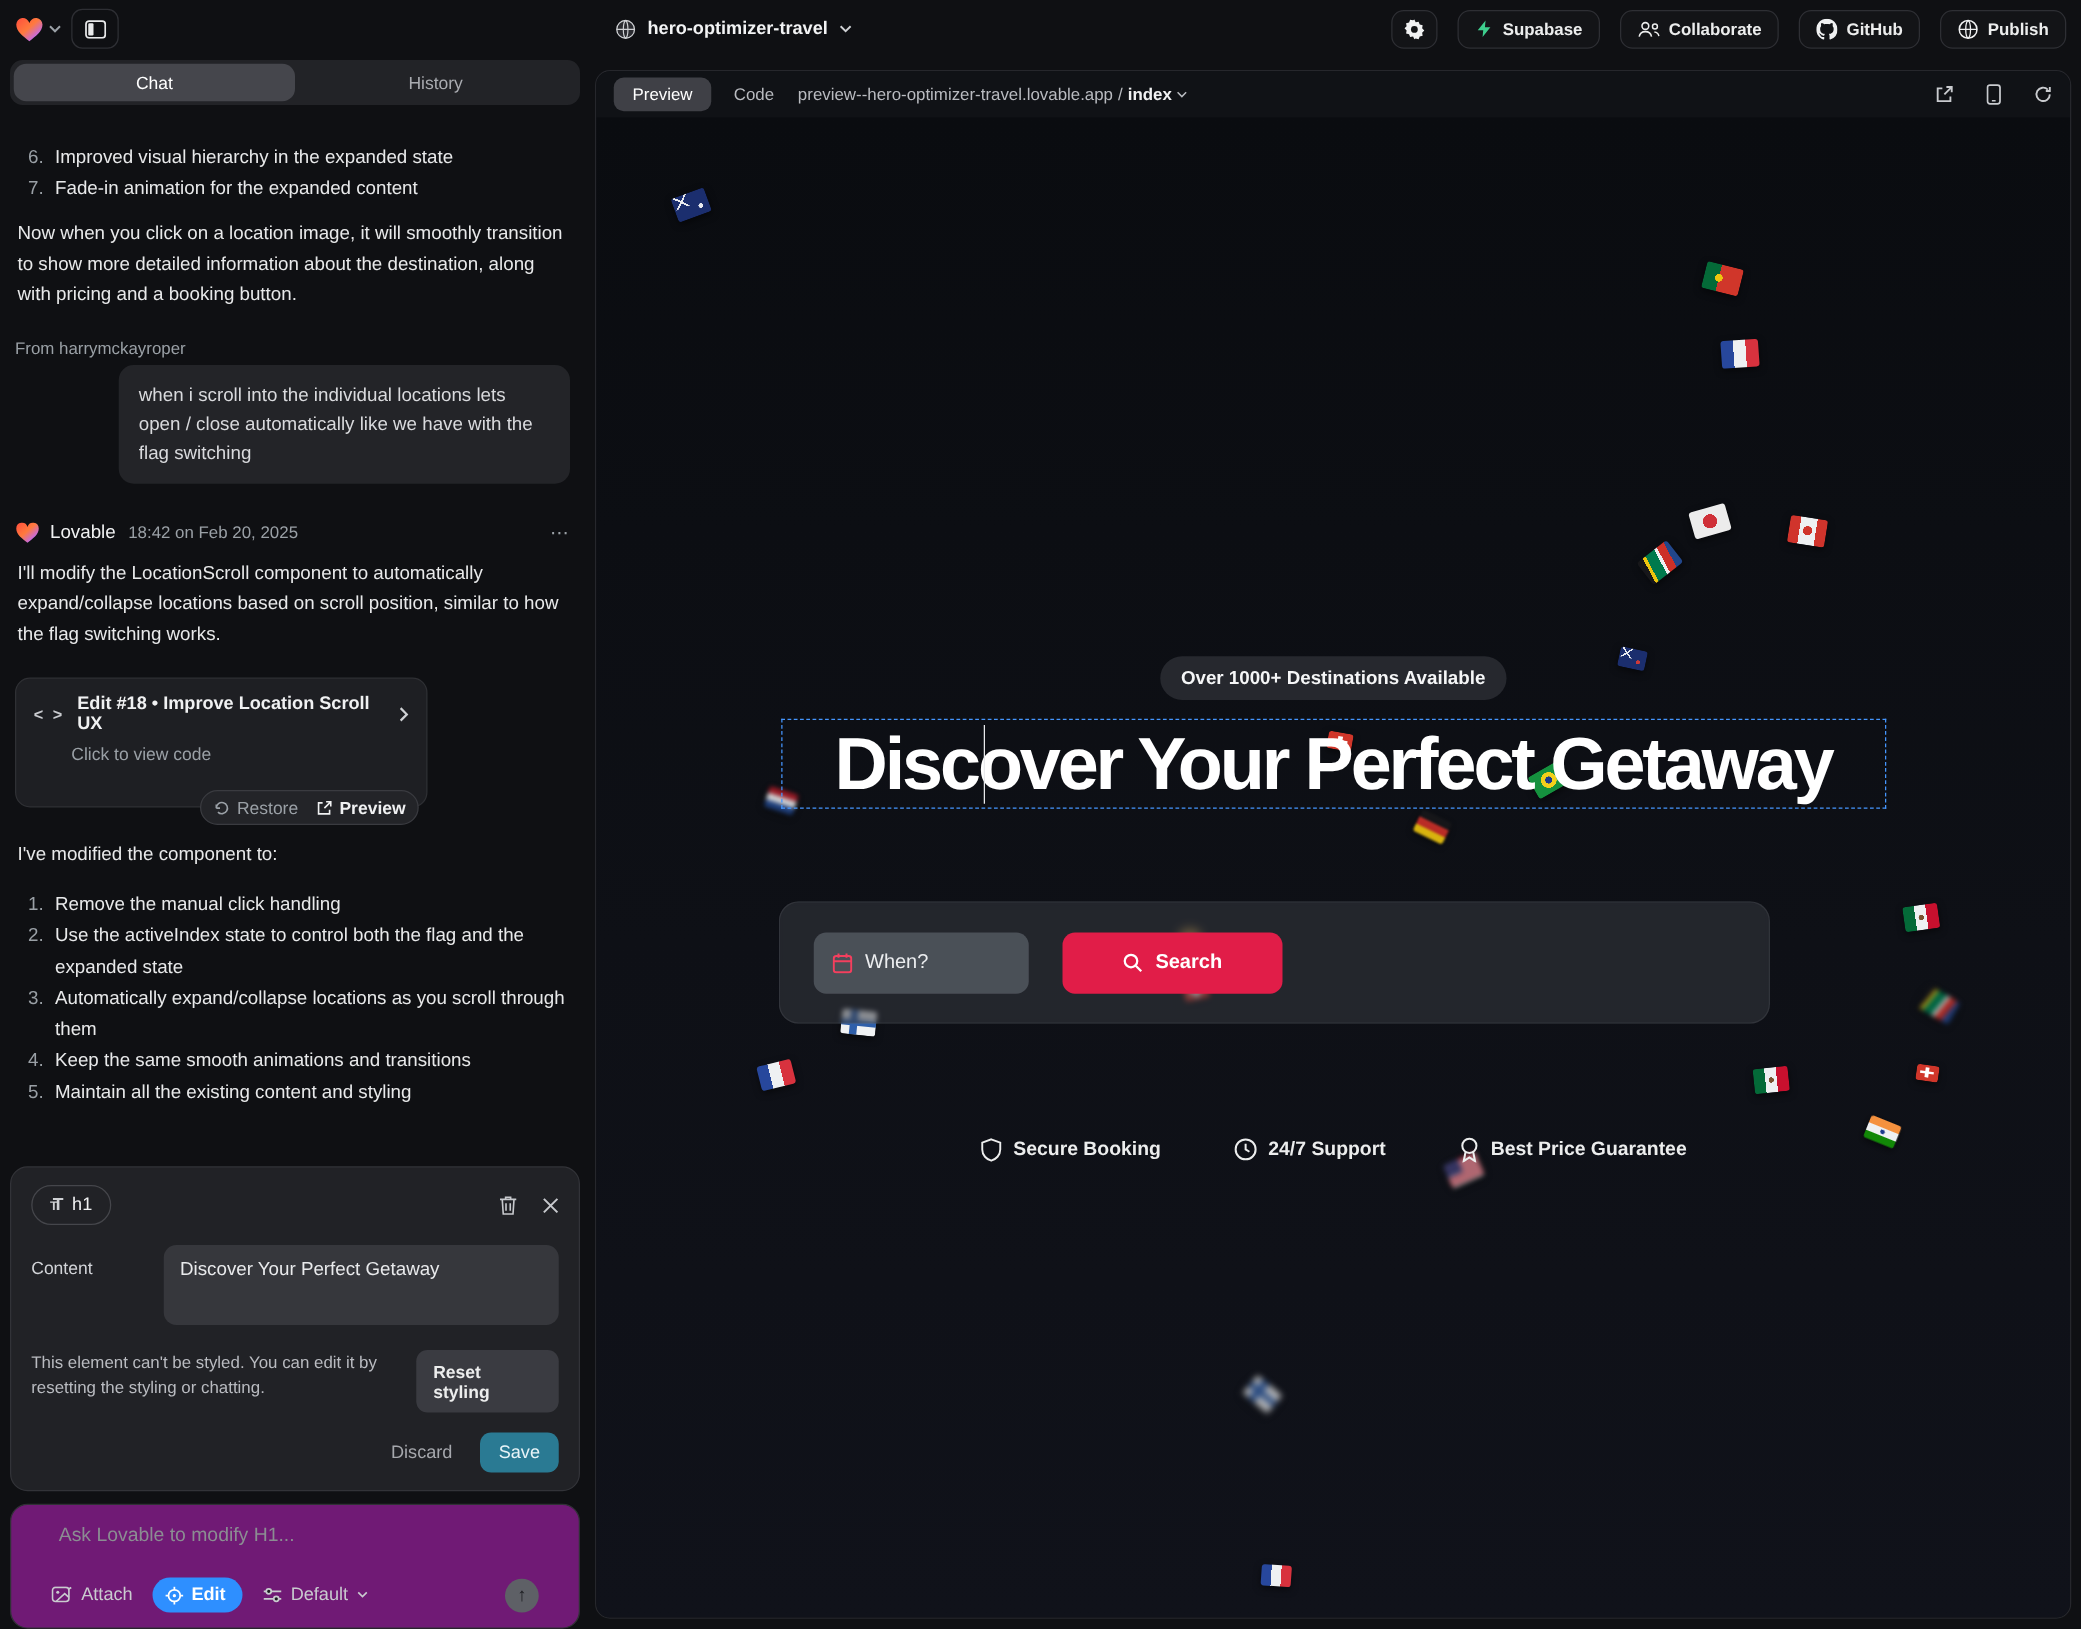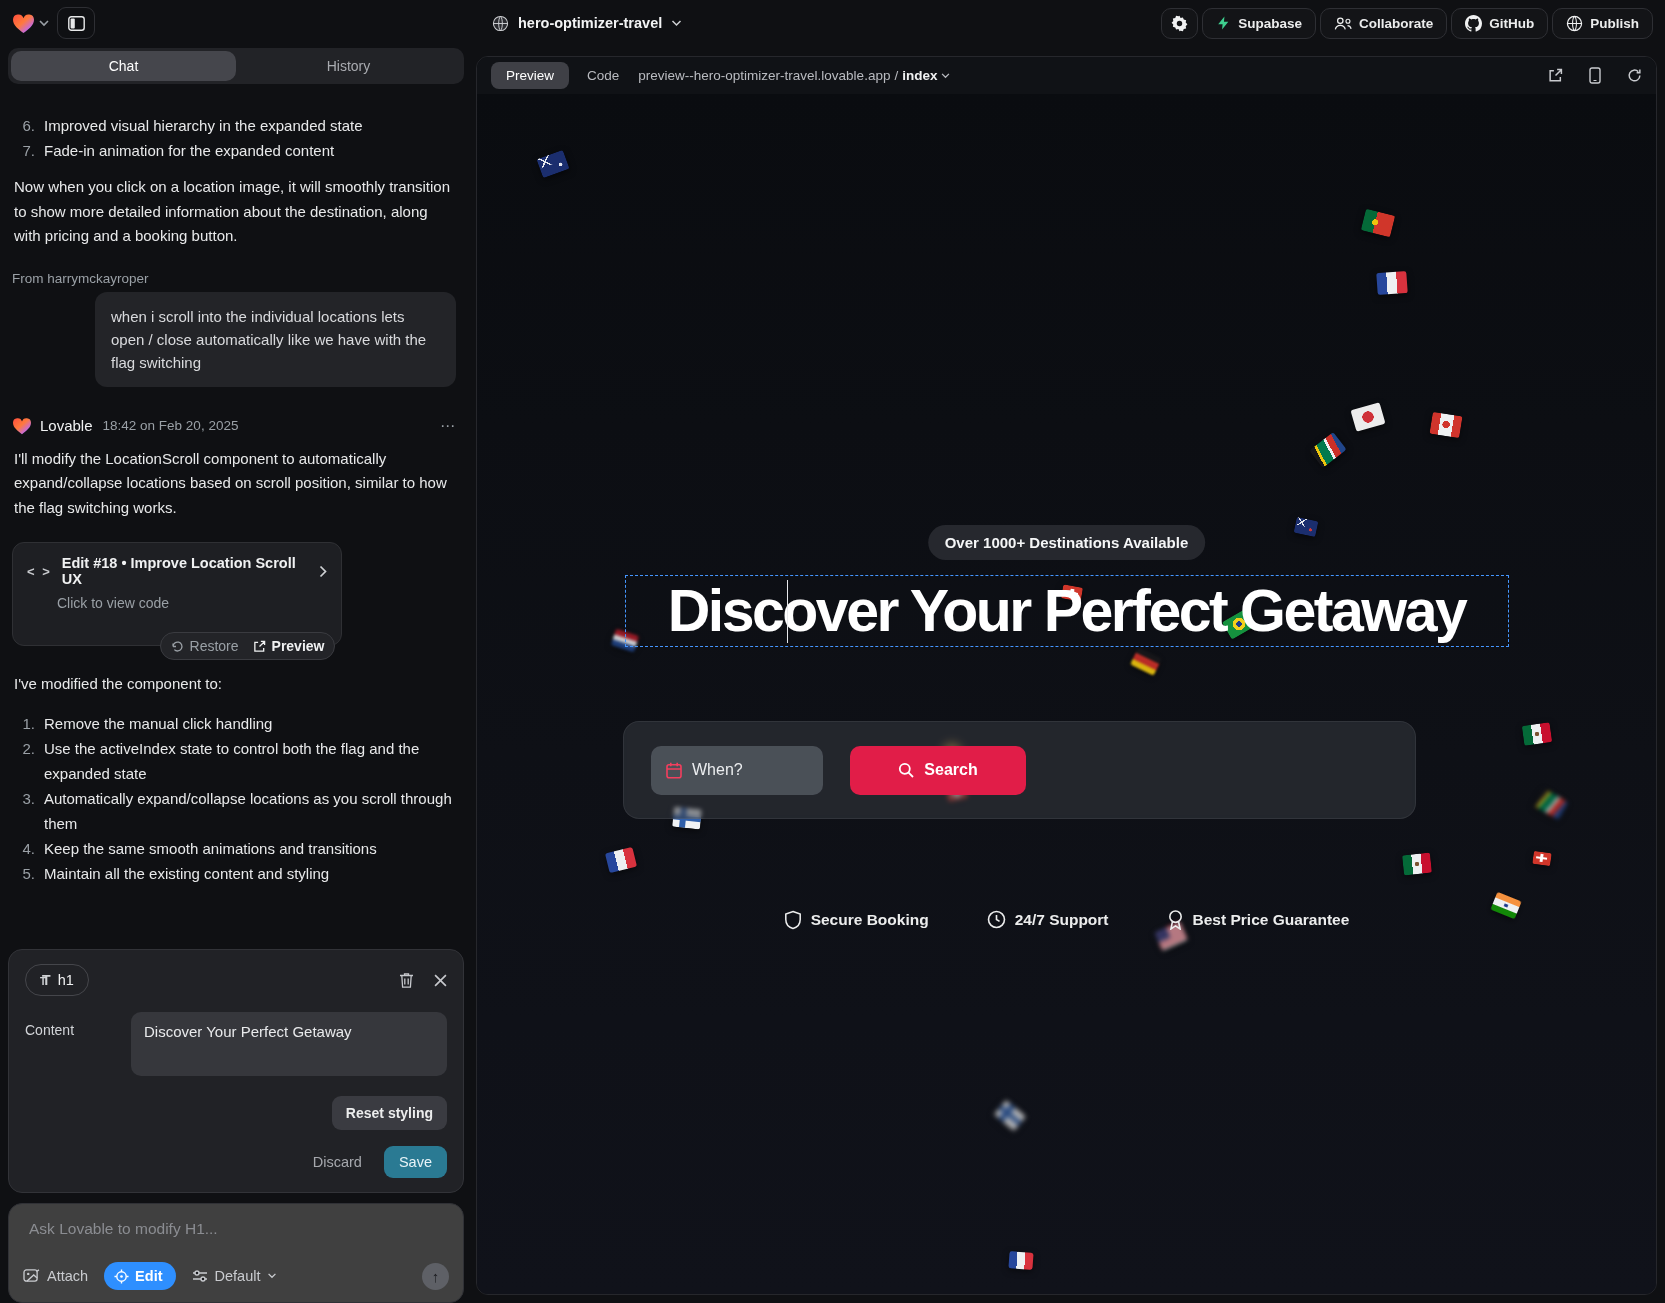--- a/index.html
+++ b/index.html
@@ -12,21 +12,21 @@
   }
   svg { display:block; }
 
   
   .topbar { position:absolute; top:0; left:0; right:0; height:46px; }
   .topbar-left { position:absolute; left:12px; top:0; height:46px; display:flex; align-items:center; gap:8px; }
   .logo-btn { display:flex; align-items:center; gap:4px; cursor:pointer; }
   .panel-toggle { width:38px; height:32px; border:1px solid #2e2f34; border-radius:9px; display:flex; align-items:center; justify-content:center; background:transparent; }
   .topbar-center { position:absolute; left:492px; top:0; height:46px; display:flex; align-items:center; gap:9px; }
   .proj-name { font-size:14.5px; font-weight:700; color:#f2f3f4; }
-  .topbar-right { position:absolute; right:12px; top:0; height:46px; display:flex; align-items:center; gap:4px; }
+  .topbar-right { position:absolute; right:12px; top:0; height:46px; display:flex; align-items:center; gap:16px; }
   .tb-btn { height:31px; display:flex; align-items:center; gap:7px; padding:0 13px; border:1px solid #2e2f34; border-radius:10px; background:#131417; font-size:13.5px; font-weight:700; color:#eceded; cursor:pointer; }
   .tb-btn.icon-only { padding:0 9px; }
 
   
   .sidebar { position:absolute; left:0; top:46px; width:472px; bottom:0; display:flex; flex-direction:column; }
   .tabbar { margin:2px 8px 0; height:36px; background:#222327; border-radius:10px; display:flex; padding:3px; }
   .tab { flex:1; display:flex; align-items:center; justify-content:center; font-size:14px; color:#a9abb0; border-radius:8px; cursor:pointer; }
   .tab.active { background:#45464c; color:#ffffff; font-weight:400;border-radius:10px; }
 
   .chat { flex:1; overflow:hidden; padding:14px 16px 0 12px; position:relative; }
@@ -65,21 +65,21 @@
   .ep-label { width:92px; font-size:14px; color:#d2d4d8; padding-top:10px; }
   .ep-textarea { flex:1; background:#36373c; border-radius:10px; padding:11px 13px; font-size:15px; color:#e9eaec; height:64px; cursor:text; }
   .ep-note-row { display:flex; margin-top:20px; align-items:flex-start; }
   .ep-note { width:310px; font-size:13.5px; line-height:20px; color:#b9bbc0; }
   .reset-btn { margin-left:auto; background:#3a3b41; border-radius:9px; padding:9px 14px; font-size:14px; font-weight:700; color:#eceded; cursor:pointer; }
   .ep-actions { display:flex; justify-content:flex-end; align-items:center; gap:22px; margin-top:16px; }
   .discard-btn { font-size:14.5px; color:#a6a8ad; cursor:pointer; }
   .save-btn { background:#2a7a93; color:#e8f4f8; border-radius:9px; padding:8px 15px; font-size:14.5px; font-weight:400; cursor:pointer; }
 
   
-  .composer { margin:10px 8px 0; background:#404040; border:1px solid #303136; border-radius:14px; padding:16px 14px 12px; }
+  .composer { margin:10px 8px 0; background:#701a75; border:1px solid #303136; border-radius:14px; padding:16px 32px 12px; }
   .composer-placeholder { font-size:15.5px; color:#8b8d92; padding-left:6px; cursor:text; }
   .composer-row { display:flex; align-items:center; margin-top:24px; gap:16px; }
   .comp-item { display:flex; align-items:center; gap:7px; font-size:14.5px; color:#c9cbcf; cursor:pointer; }
   .edit-pill { display:flex; align-items:center; gap:6px; background:#2e8fff; color:#fff; font-size:14.5px; font-weight:700; border-radius:999px; padding:6px 13px 6px 10px; cursor:pointer; }
   .send-btn { margin-left:auto; width:27px; height:27px; border-radius:50%; background:#5e6066; color:#1b1c20; display:flex; align-items:center; justify-content:center; font-size:15px; font-weight:700; cursor:pointer; }
 
   
   .preview-panel { position:absolute; left:476px; top:56px; width:1181px; height:1239px; background:#0c0e12; border:1px solid #26272c; border-radius:12px; overflow:hidden; display:flex; flex-direction:column; }
   .preview-header { height:37px; display:flex; align-items:center; padding:0 14px; background:#101216; flex:none; }
   .pv-tab { font-size:13.5px; color:#b9bbc0; cursor:pointer; }
@@ -309,20 +309,21 @@
         <svg width="13" height="13" viewBox="0 0 12 12">
             <path d="M1 1l10 10M11 1L1 11" stroke="#c7c9cd" stroke-width="1.5"></path>
           </svg>
       </div>
     </div>
     <div class="ep-content-row">
       <div class="ep-label">Content</div>
       <div class="ep-textarea">Discover Your Perfect Getaway</div>
     </div>
     <div class="ep-note-row">
+      <div class="ep-note">This element can't be styled. You can edit it by resetting the styling or chatting.</div>
       <div class="reset-btn">Reset styling</div>
     </div>
     <div class="ep-actions">
       <span class="discard-btn">Discard</span>
       <span class="save-btn">Save</span>
     </div>
   </div>
 
   <div class="composer">
     <div class="composer-placeholder">Ask Lovable to modify H1...</div>

